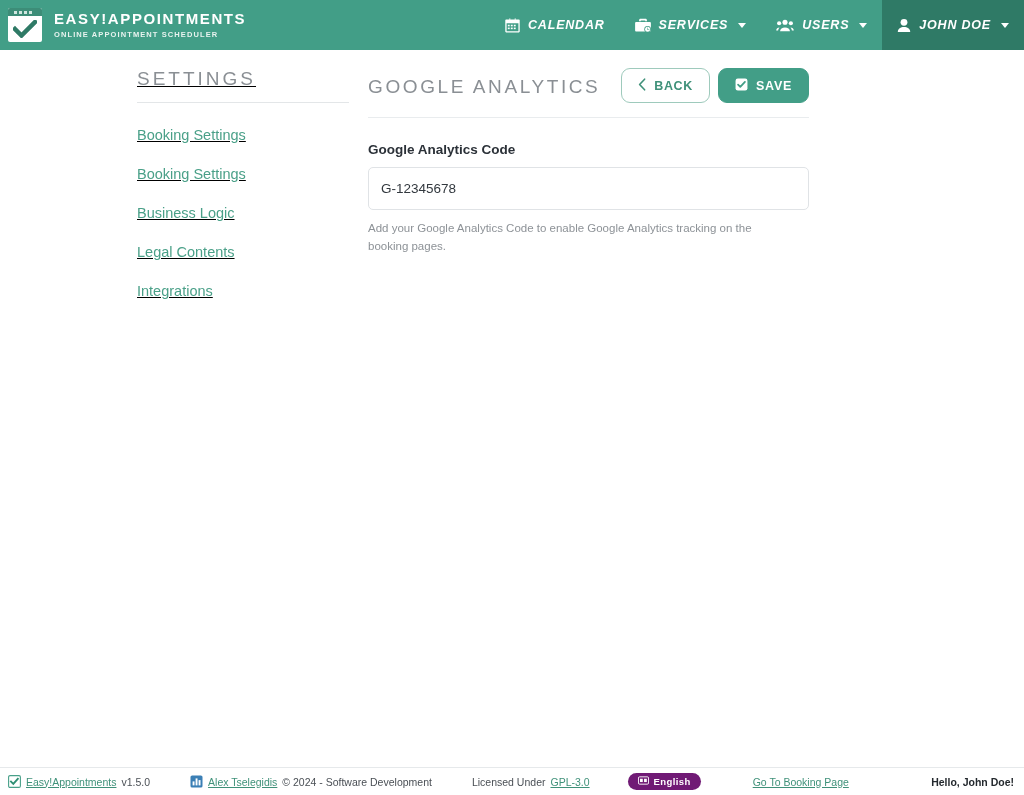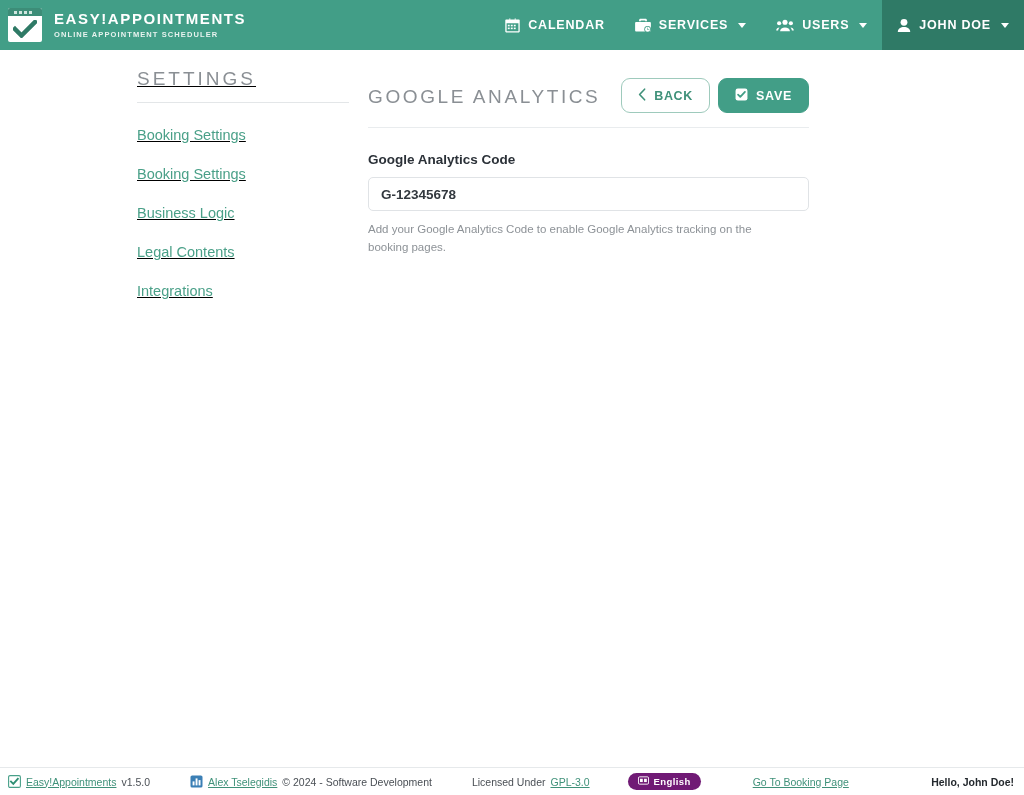--- a/index.html
+++ b/index.html
@@ -40,21 +40,21 @@
   }
   .brand-text { margin-left: 12px; color: #ffffff; }
   .brand-title {
     font-size: 15px; font-weight: bold; letter-spacing: 1.6px; line-height: 1.1;
   }
   .brand-sub {
     font-size: 7.5px; font-weight: bold; letter-spacing: 1.1px;
     margin-top: 3px; color: #e8f3ef;
   }
 
-  .nav { display: flex; align-items: center; height: 48px; margin-left: auto; }
+  .nav { display: flex; align-items: center; height: 48px; margin-left: auto; font-style: italic; }
   .nav-item {
     display: flex; align-items: center; gap: 8px;
     height: 50px; padding: 0 15px;
     color: #ffffff; font-size: 12.5px; font-weight: bold;
     letter-spacing: 0.8px; cursor: pointer; white-space: nowrap;
   }
   .nav-item.active { background: #2f7a66; }
   .nav-caret {
     width: 0; height: 0; border-left: 4px solid transparent;
     border-right: 4px solid transparent; border-top: 5px solid #ffffff;
@@ -75,21 +75,21 @@
     font-weight: normal; padding-bottom: 12px;
   }
   .settings-divider { height: 1px; background: #e3e6e8; }
   .settings-links { padding-top: 12px; }
   .settings-link {
     display: block; color: #4aa088; font-size: 14.5px;
     padding: 12px 0 11px 0; cursor: pointer; text-decoration: none;
   }
 
   .main-pane {
-    position: absolute; left: 368px; top: 28px; width: 441px;
+    position: absolute; left: 368px; top: 18px; width: 441px;
   }
   .main-head {
     display: flex; align-items: flex-start; justify-content: space-between;
     padding-bottom: 14px;
   }
   .page-title {
     font-size: 19px; color: #8a8f94; letter-spacing: 2.6px;
     font-weight: normal; padding-top: 8px;
   }
   .head-actions { display: flex; gap: 8px; }
@@ -106,24 +106,24 @@
     background: #429e87; border: 1px solid #429e87; color: #ffffff;
   }
   .main-divider { height: 1px; background: #e9ecee; }
 
   .form-block { padding-top: 24px; }
   .field-label {
     font-size: 13.5px; font-weight: bold; color: #2b3138;
     display: block; margin-bottom: 10px;
   }
   .field-input {
-    width: 441px; height: 34px; border: 1px solid #e0e3e6;
+    width: 441px; height: 43px; border: 1px solid #e0e3e6;
     border-radius: 5px; padding: 0 12px;
     font-family: "Liberation Sans", sans-serif;
-    font-size: 13.5px; color: #32383e; background: #ffffff; outline: none; font-weight: bold;
+    font-size: 13.5px; color: #32383e; background: #ffffff; outline: none;
   }
   .field-help {
     margin-top: 10px; font-size: 11.5px; color: #8d9297;
     line-height: 1.55; width: 410px;
   }
 
   
   .footer {
     position: absolute; left: 0; right: 0; bottom: 0;
     height: 28px; border-top: 1px solid #e6e9eb;

